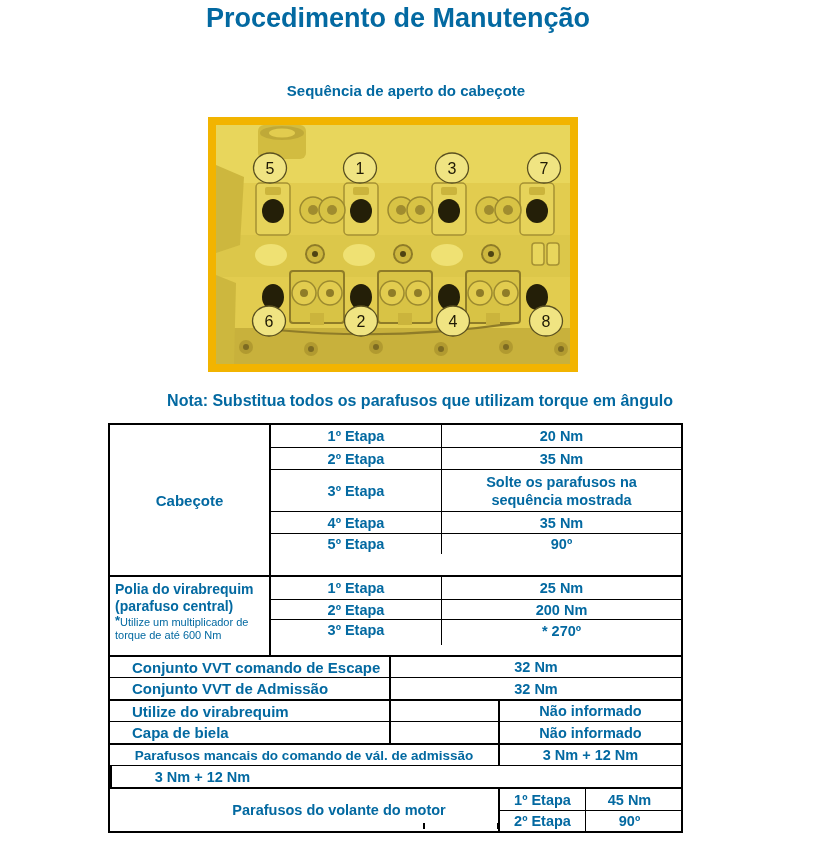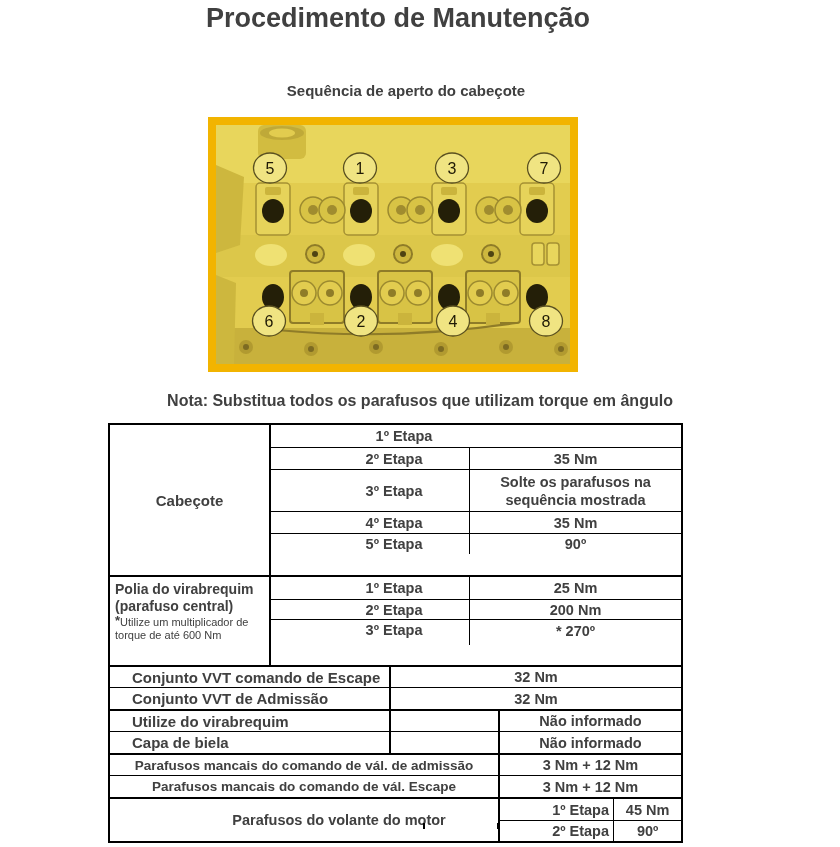--- a/index.html
+++ b/index.html
@@ -1,37 +1,37 @@
 <!DOCTYPE html>
 <html><head>
 <meta charset="utf-8">
 <style>
   html,body{margin:0;padding:0;background:#fff;}
   .page{position:relative;width:840px;height:847px;background:#ffffff;overflow:hidden;
-        font-family:"Liberation Sans",sans-serif;color:#404040;}
+        font-family:"Liberation Sans",sans-serif;color:#0369a1;}
   .t-title{position:absolute;top:3px;left:0;width:796px;text-align:center;
            font-size:27px;font-weight:bold;letter-spacing:0px;}
   .t-sub{position:absolute;top:82px;left:0;width:796px;text-align:center;
          font-size:15px;font-weight:bold;padding-left:8px;}
   .t-note{position:absolute;top:392px;left:0;width:840px;text-align:center;
           font-size:16px;font-weight:bold;}
   .img-frame{position:absolute;left:208px;top:117px;width:354px;height:239px;
              border:8px solid #F2B400;background:#E2CC4F;}
   .img-frame svg{display:block;}
 
   
   .tbl{position:absolute;left:108px;top:423px;width:571px;border:2px solid #000;
        font-size:14.5px;font-weight:bold;background:#fff;}
   .tbl *{box-sizing:border-box;}
   .sec{display:flex;}
   .bt2{border-top:2px solid #000;}
   .bt15{border-top:1.5px solid #000;}
   .cab-label{width:159px;display:flex;align-items:center;justify-content:center;font-size:15px;}
   .sec-rows{width:412px;border-left:2px solid #000;display:flex;flex-direction:column;}
-  .row{display:flex;padding-left:48px;}
+  .row{display:flex;}
   .cA2{width:170px;display:flex;align-items:center;justify-content:center;}
   .cA3{width:240px;border-left:1.5px solid #000;display:flex;flex-direction:column;
        align-items:center;justify-content:center;text-align:center;line-height:18px;}
   .h22{height:22px;}.h21{height:21px;}.h42{height:42px;}.h20{height:20px;}.h26{height:26px;}
   .pl-cell{width:159px;padding:4px 2px 0 5px;}
   .pl-l{font-size:14px;line-height:17px;}
   .pl-note{font-size:11px;font-weight:400;line-height:12px;margin-top:1px;}
   .ast{font-weight:bold;font-size:13px;vertical-align:top;line-height:10px;}
   .simple{display:flex;height:22px;}
   .lbl-left{width:279px;font-size:15px;display:flex;align-items:center;padding-left:22px;text-align:right;}
@@ -205,20 +205,21 @@
 
   <div class="t-note">Nota: Substitua todos os parafusos que utilizam torque em ângulo</div>
 
   <div class="tbl">
 
     <div class="sec" style="height:150px;">
       <div class="cab-label">Cabeçote</div>
       <div class="sec-rows">
         <div class="row h22">
           <div class="cA2">1º Etapa</div>
+          <div class="cA3">20 Nm</div>
         </div>
         <div class="row h22 bt15">
           <div class="cA2">2º Etapa</div>
           <div class="cA3">35 Nm</div>
         </div>
         <div class="row h42 bt15">
           <div class="cA2">3º Etapa</div>
           <div class="cA3">
             <div>Solte os parafusos na</div>
             <div>sequência mostrada</div>
@@ -228,21 +229,21 @@
           <div class="cA2">4º Etapa</div>
           <div class="cA3">35 Nm</div>
         </div>
         <div class="row h21 bt15">
           <div class="cA2">5º Etapa</div>
           <div class="cA3">90º</div>
         </div>
       </div>
     </div>
 
-    <div class="sec bt2" style="height:90px;">
+    <div class="sec bt2" style="height:80px;">
       <div class="pl-cell">
         <div class="pl-l">Polia do virabrequim</div>
         <div class="pl-l">(parafuso central)</div>
         <div class="pl-note"><span class="ast">*</span><span>Utilize um multiplicador de</span></div>
         <div class="pl-note">torque de até 600 Nm</div>
       </div>
       <div class="sec-rows">
         <div class="row h22">
           <div class="cA2">1º Etapa</div>
           <div class="cA3">25 Nm</div>
@@ -276,21 +277,20 @@
       <div class="lbl-left">Capa de biela</div>
       <div class="man-mid"></div>
       <div class="man-val">Não informado</div>
     </div>
 
     <div class="simple bt2">
       <div class="lbl-d">Parafusos mancais do comando de vál. de admissão</div>
       <div class="d-val">3 Nm + 12 Nm</div>
     </div>
     <div class="simple bt15">
-      <div class="lbl-d">Parafusos mancais do comando de vál. Escape</div>
       <div class="d-val">3 Nm + 12 Nm</div>
     </div>
 
     <div class="sec bt2" style="height:44px;">
       <div class="vol-label">Parafusos do volante do motor</div>
       <div class="vol-rows">
         <div class="row h21">
           <div class="vol-step">1º Etapa</div>
           <div class="vol-val">45 Nm</div>
         </div>

